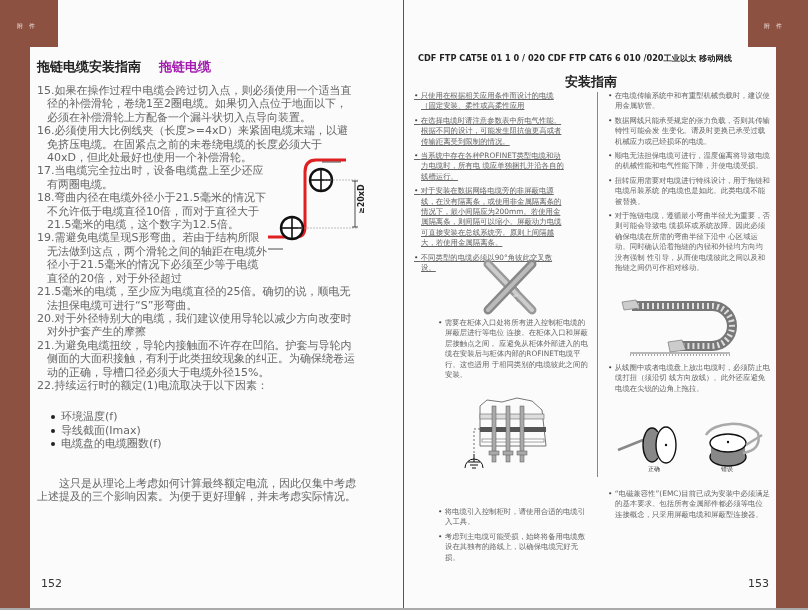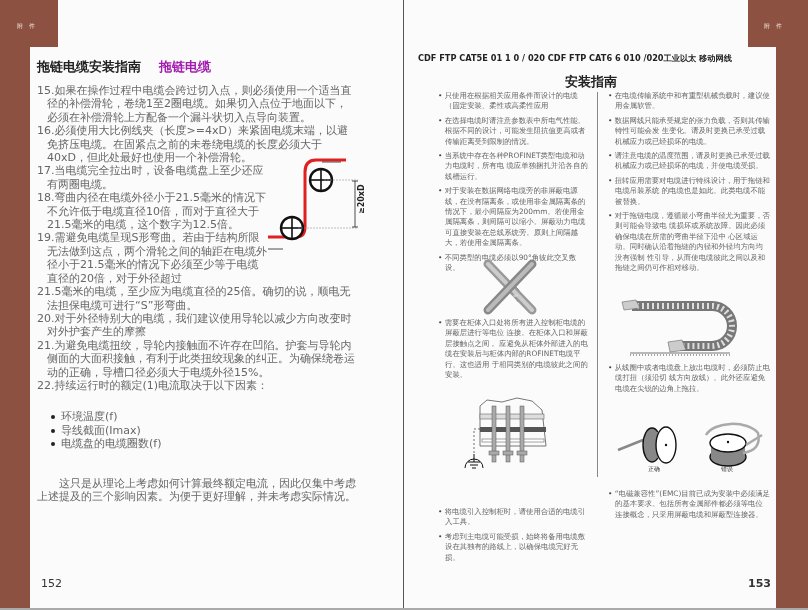--- a/index.html
+++ b/index.html
@@ -91,21 +91,21 @@
 <div class="page right" style="background:transparent;"></div>
 <div class="brand" style="left:748px;top:0;width:60px;height:47px;"></div>
 <div class="brand" style="left:776px;top:0;width:32px;height:610px;"></div>
 <div class="tab-label" style="left:764px;top:22px;">附 件</div>
 
 <div class="r-title">CDF FTP CAT5E 01 1 0 / 020 CDF FTP CAT6 6  010 /020工业以太 移动网线</div>
 <div class="r-sub">安装指南</div>
 
 <div class="col-div"></div>
 
-<div class="col" style="left:438px;top:91px;width:150px;">
+<div class="col" style="left:414px;top:91px;width:150px;text-decoration:underline;">
   <p class="b">只使用在根据相关应用条件而设计的电缆（固定安装、柔性或高柔性应用</p>
   <p class="b">在选择电缆时请注意参数表中所电气性能。根据不同的设计，可能发生阻抗值更高或者传输距离受到限制的情况。</p>
   <p class="b">当系统中存在各种PROFINET类型电缆和动力电缆时，所有电 缆应单独捆扎并沿各自的线槽运行。</p>
   <p class="b">对于安装在数据网络电缆旁的非屏蔽电源线，在没有隔离条，或使用非金属隔离条的情况下，最小间隔应为200mm。若使用金属隔离条，则间隔可以缩小。屏蔽动力电缆可直接安装在总线系统旁。原则上间隔越大，若使用金属隔离条。</p>
   <p class="b">不同类型的电缆必须以90°角彼此交叉敷设。</p>
 </div>
 
 <svg width="60" height="60" style="left:480px;top:258px;">
   <path d="M34 28 A10 10 0 0 1 38 44 L30 34 Z" fill="#444"></path>
   <line x1="8" y1="6" x2="52" y2="52" stroke="#999" stroke-width="9" stroke-linecap="round"></line>
@@ -143,21 +143,21 @@
 </svg>
 
 <div class="col" style="left:438px;top:483px;width:150px;margin-top:24px;">
   <p class="b">将电缆引入控制柜时，请使用合适的电缆引入工具。</p>
   <p class="b">考虑到主电缆可能受损，始终将备用电缆敷设在其独有的路线上，以确保电缆完好无损。</p>
 </div>
 
 <div class="col" style="left:608px;top:91px;width:162px;">
   <p class="b">在电缆传输系统中和有重型机械负载时，建议使用金属软管。</p>
   <p class="b">数据网线只能承受规定的张力负载，否则其传输特性可能会发 生变化。请及时更换已承受过载机械应力或已经损坏的电缆。</p>
-  <p class="b">请注意电缆的温度范围，请及时更换已承受过载机械应力或已经损坏的电缆，并使电缆受损。</p>
+  <p class="b">顺电无法担保电缆可进行，温度偏离将导致电缆的机械性能和电气性能下降，并使电缆受损。</p>
   <p class="b">扭转应用需要对电缆进行特殊设计，用于拖链和电缆吊装系统 的电缆也是如此。此类电缆不能被替换。</p>
   <p class="b">对于拖链电缆，遵循最小弯曲半径尤为重要，否则可能会导致电 缆损坏或系统故障。因此必须确保电缆在所需的弯曲半径下沿中 心区域运动。同时确认沿着拖链的内径和外径均方向均没有强制 性引导，从而使电缆彼此之间以及和拖链之间仍可作相对移动。</p>
 </div>
 
 <svg width="130" height="50" style="left:620px;top:300px;">
   <path d="M12 6 H92 A20 20 0 0 1 92 46 H60" fill="none" stroke="#777" stroke-width="10"></path>
   <path d="M12 6 H92 A20 20 0 0 1 92 46 H60" fill="none" stroke="#ddd" stroke-width="6" stroke-dasharray="2 3"></path>
   <path d="M2 2 L16 0 L20 8 L4 10 Z" fill="#ccc" stroke="#666" stroke-width="0.6"></path>
   <path d="M48 42 L62 40 L66 50 L50 52 Z" fill="#ccc" stroke="#666" stroke-width="0.6"></path>
   <line x1="10" y1="53" x2="110" y2="53" stroke="#555" stroke-width="0.8"></line>
@@ -184,15 +184,15 @@
   <circle cx="30" cy="27" r="1.2" fill="#111"></circle>
   <path d="M8 20 A28 16 0 0 1 60 18 Q64 35 45 38" fill="none" stroke="#aaa" stroke-width="2.5"></path>
   <line x1="48" y1="30" x2="64" y2="20" stroke="#aaa" stroke-width="2.5"></line>
 </svg>
 <div class="caption" style="left:721px;top:465px;">错误</div>
 
 <div class="col" style="left:608px;top:489px;width:162px;">
   <p class="b">“电磁兼容性”(EMC)目前已成为安装中必须满足的基本要求。包括所有金属部件都必须等电位连接概念，只采用屏蔽电缆和屏蔽型连接器。</p>
 </div>
 
-<div class="page-num" style="left:748px;top:577px;font-weight:bold;">153</div>
+<div class="page-num" style="left:748px;top:577px;">153</div>
 
 <div class="bottom-line"></div>
 
 </body></html>

